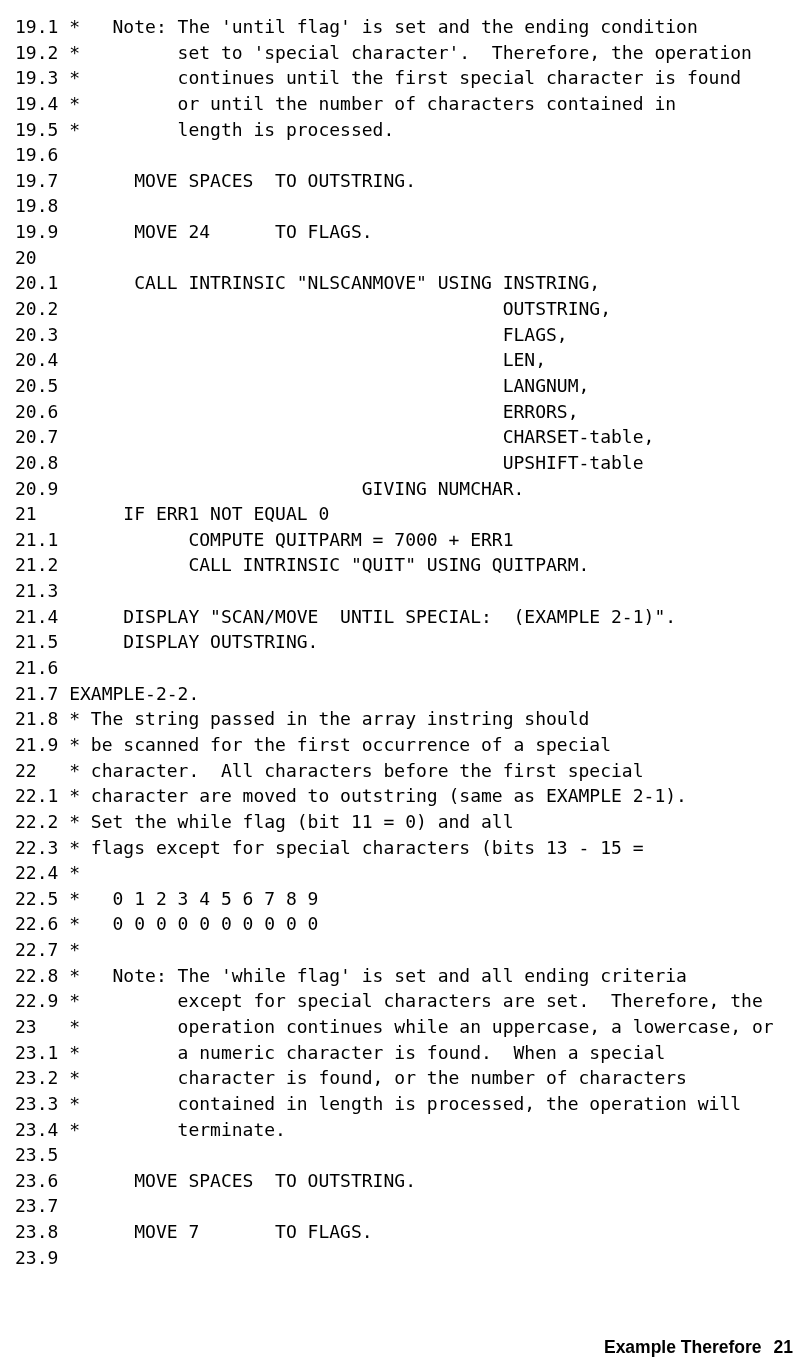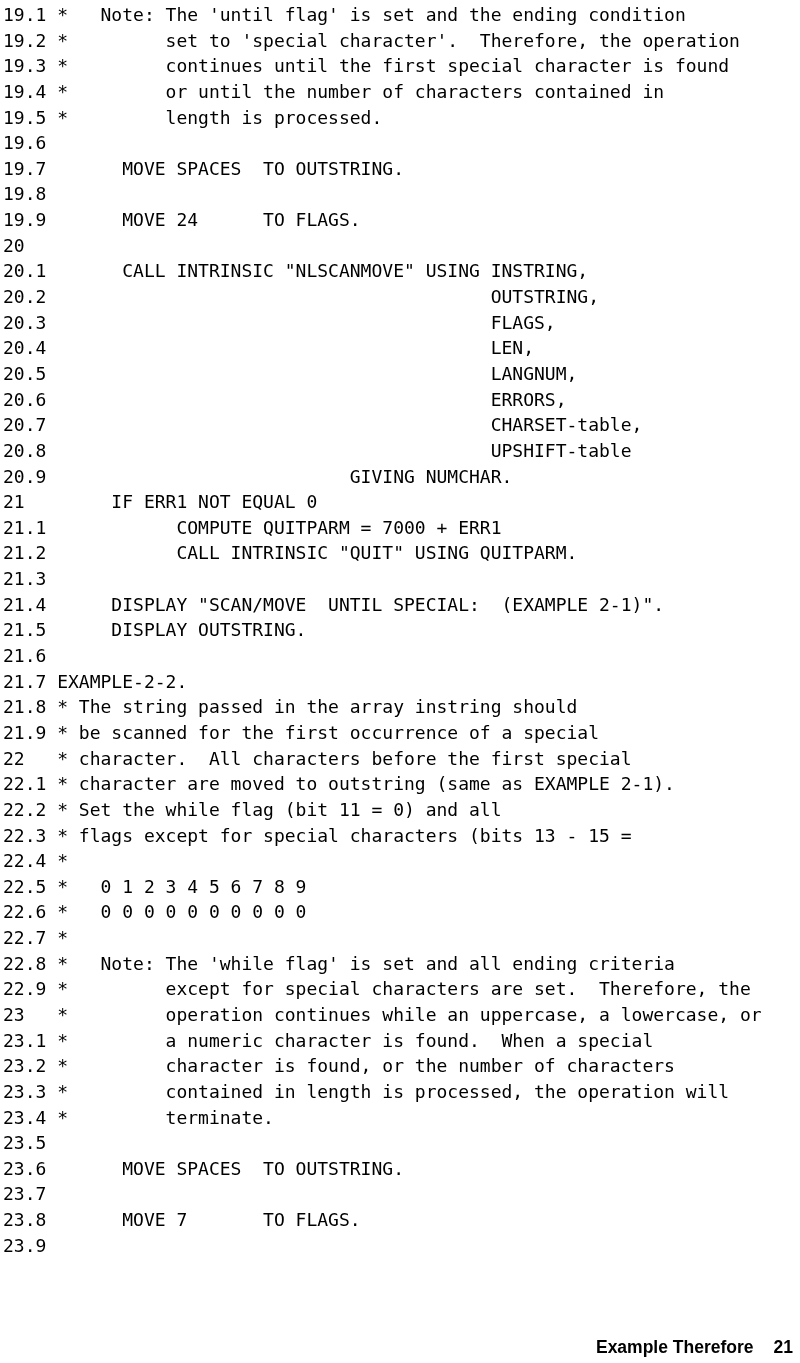--- a/index.html
+++ b/index.html
@@ -12,21 +12,21 @@
     width: 800px;
     height: 1363px;
     background: #ffffff;
     overflow: hidden;
     font-family: "DejaVu Sans Mono", monospace;
   }
   .listing {
     position: absolute;
     top: 2px;
     left: 3px;
-    margin: 0;
+    margin: 12px;
     padding: 0;
     font-family: "DejaVu Sans Mono", monospace;
     font-size: 18px;
     line-height: 25.65px;
     color: #000000;
     white-space: pre;
   }
   .line {
     display: block;
     height: 25.65px;
@@ -36,21 +36,21 @@
     position: absolute;
     top: 1337px;
     right: 7px;
     font-family: "Liberation Sans", sans-serif;
     font-weight: 700;
     font-size: 17.5px;
     color: #000000;
     white-space: nowrap;
   }
   .footer .page-num {
-    margin-left: 20px;
+    margin-left: 12px;
   }
 </style>
 </head>
 <body>
 
 <div class="page">
   <pre class="listing" id="listing"><span class="line">19.1 *   Note: The 'until flag' is set and the ending condition</span><span class="line">19.2 *         set to 'special character'.  Therefore, the operation</span><span class="line">19.3 *         continues until the first special character is found</span><span class="line">19.4 *         or until the number of characters contained in</span><span class="line">19.5 *         length is processed.</span><span class="line">19.6</span><span class="line">19.7       MOVE SPACES  TO OUTSTRING.</span><span class="line">19.8</span><span class="line">19.9       MOVE 24      TO FLAGS.</span><span class="line">20</span><span class="line">20.1       CALL INTRINSIC "NLSCANMOVE" USING INSTRING,</span><span class="line">20.2                                         OUTSTRING,</span><span class="line">20.3                                         FLAGS,</span><span class="line">20.4                                         LEN,</span><span class="line">20.5                                         LANGNUM,</span><span class="line">20.6                                         ERRORS,</span><span class="line">20.7                                         CHARSET-table,</span><span class="line">20.8                                         UPSHIFT-table</span><span class="line">20.9                            GIVING NUMCHAR.</span><span class="line">21        IF ERR1 NOT EQUAL 0</span><span class="line">21.1            COMPUTE QUITPARM = 7000 + ERR1</span><span class="line">21.2            CALL INTRINSIC "QUIT" USING QUITPARM.</span><span class="line">21.3</span><span class="line">21.4      DISPLAY "SCAN/MOVE  UNTIL SPECIAL:  (EXAMPLE 2-1)".</span><span class="line">21.5      DISPLAY OUTSTRING.</span><span class="line">21.6</span><span class="line">21.7 EXAMPLE-2-2.</span><span class="line">21.8 * The string passed in the array instring should</span><span class="line">21.9 * be scanned for the first occurrence of a special</span><span class="line">22   * character.  All characters before the first special</span><span class="line">22.1 * character are moved to outstring (same as EXAMPLE 2-1).</span><span class="line">22.2 * Set the while flag (bit 11 = 0) and all</span><span class="line">22.3 * flags except for special characters (bits 13 - 15 =</span><span class="line">22.4 *</span><span class="line">22.5 *   0 1 2 3 4 5 6 7 8 9</span><span class="line">22.6 *   0 0 0 0 0 0 0 0 0 0</span><span class="line">22.7 *</span><span class="line">22.8 *   Note: The 'while flag' is set and all ending criteria</span><span class="line">22.9 *         except for special characters are set.  Therefore, the</span><span class="line">23   *         operation continues while an uppercase, a lowercase, or</span><span class="line">23.1 *         a numeric character is found.  When a special</span><span class="line">23.2 *         character is found, or the number of characters</span><span class="line">23.3 *         contained in length is processed, the operation will</span><span class="line">23.4 *         terminate.</span><span class="line">23.5</span><span class="line">23.6       MOVE SPACES  TO OUTSTRING.</span><span class="line">23.7</span><span class="line">23.8       MOVE 7       TO FLAGS.</span><span class="line">23.9</span></pre>
   <div class="footer">
     <span>Example Therefore</span><span class="page-num">21</span>
   </div>

